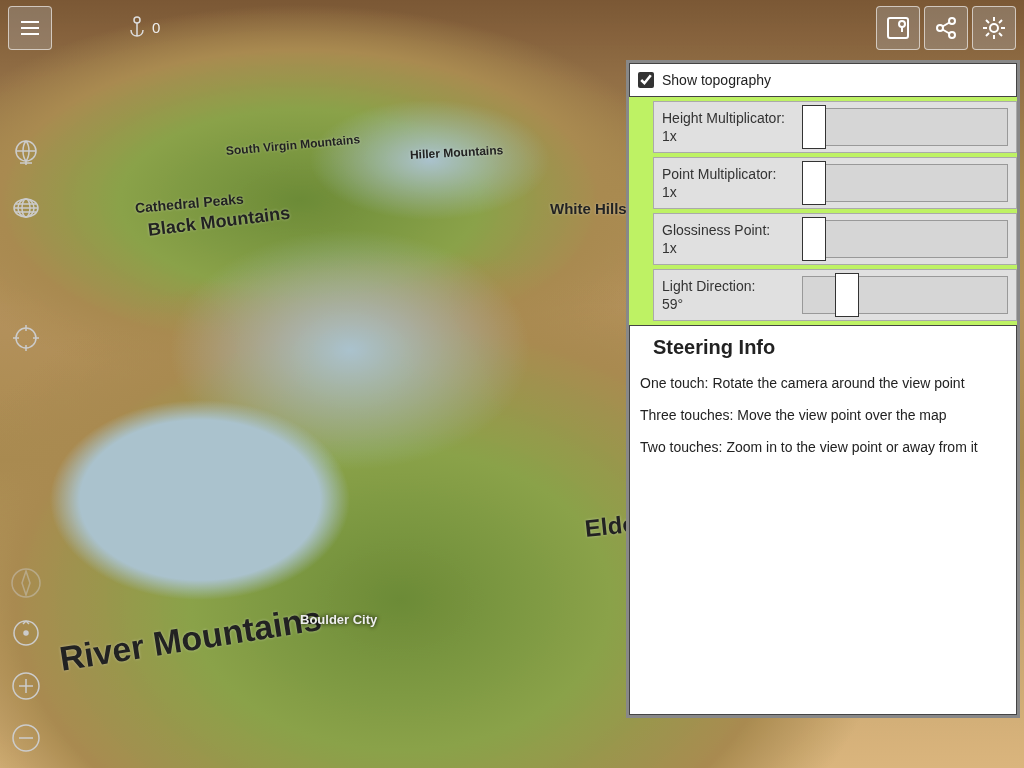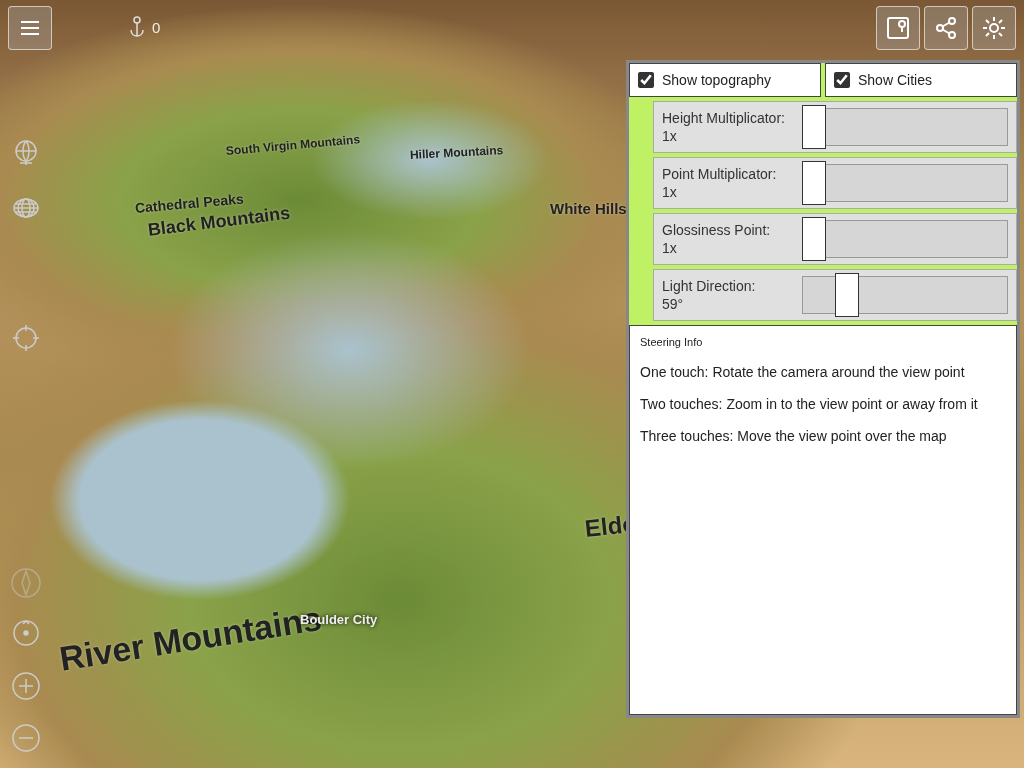--- a/index.html
+++ b/index.html
@@ -29,21 +29,21 @@
   
   #panel{position:absolute;top:60px;right:4px;width:394px;bottom:50px;background:#bef264;border:3px solid #888;box-sizing:border-box;display:flex;flex-direction:column;gap:4px;}
   .row2{display:flex;gap:4px;}
   .chk{flex:1;background:#fff;border:1px solid #444;padding:8px 8px;display:flex;align-items:center;gap:8px;font-size:14px;color:#222;}
   .chk input{width:16px;height:16px;accent-color:#333;margin:0;}
   .slrow{background:#e0e0e0;border:1px solid #aaa;padding:6px 8px 6px 8px;display:flex;align-items:center;margin-left:24px;}
   .sllbl{width:140px;font-size:14px;color:#333;line-height:1.3;}
   .slider{position:relative;flex:1;height:36px;background:#d6d6d6;border:1px solid #999;}
   .thumb{position:absolute;top:-4px;bottom:-4px;width:22px;background:#fff;border:1px solid #333;}
   #info{flex:1;background:#fff;border:1px solid #444;padding:10px 10px;font-size:14px;color:#222;overflow:auto;}
-  #info h4{margin:0 0 10px 0;font-size:11px;font-weight:normal;}
+  #info h4{margin:0 0 10px 13px;font-size:20px;font-weight:bold;}
   #info p{margin:16px 0 14px 0;}
 </style>
 </head>
 <body>
 
 <div id="map"></div>
 
 <div id="labels">
     <div class="ml" style="left: 226px; top: 144px; font-size: 12px; transform: rotate(-5deg);">South Virgin Mountains</div>
     <div class="ml" style="left: 410px; top: 148px; font-size: 12px; transform: rotate(-3deg);">Hiller Mountains</div>
@@ -136,24 +136,20 @@
       <path d="M9 16h14"></path>
     </svg>
 </div>
 
 <div id="panel">
   <div class="row2">
     <label class="chk">
       <input type="checkbox" checked="" style="">
       <span>Show topography</span>
     </label>
-    <label class="chk">
-      <input type="checkbox" checked="" style="">
-      <span>Show Cities</span>
-    </label>
   </div>
 
   <div class="slrow">
     <div class="sllbl">
       <span>Height Multiplicator:</span><br><span>1x</span>
     </div>
     <div class="slider">
         <div class="thumb" style="left: calc(0% - 1px);"></div>
       </div>
   </div>
@@ -178,17 +174,17 @@
       <span>Light Direction:</span><br><span>59°</span>
     </div>
     <div class="slider">
         <div class="thumb" style="left: calc(16% - 1px);"></div>
       </div>
   </div>
 
   <div id="info">
     <h4>Steering Info</h4>
     <p>One touch: Rotate the camera around the view point</p>
+    <p>Three touches: Move the view point over the map</p>
     <p>Two touches: Zoom in to the view point or away from it</p>
-    <p>Three touches: Move the view point over the map</p>
   </div>
 
 </div>
 
 </body></html>

